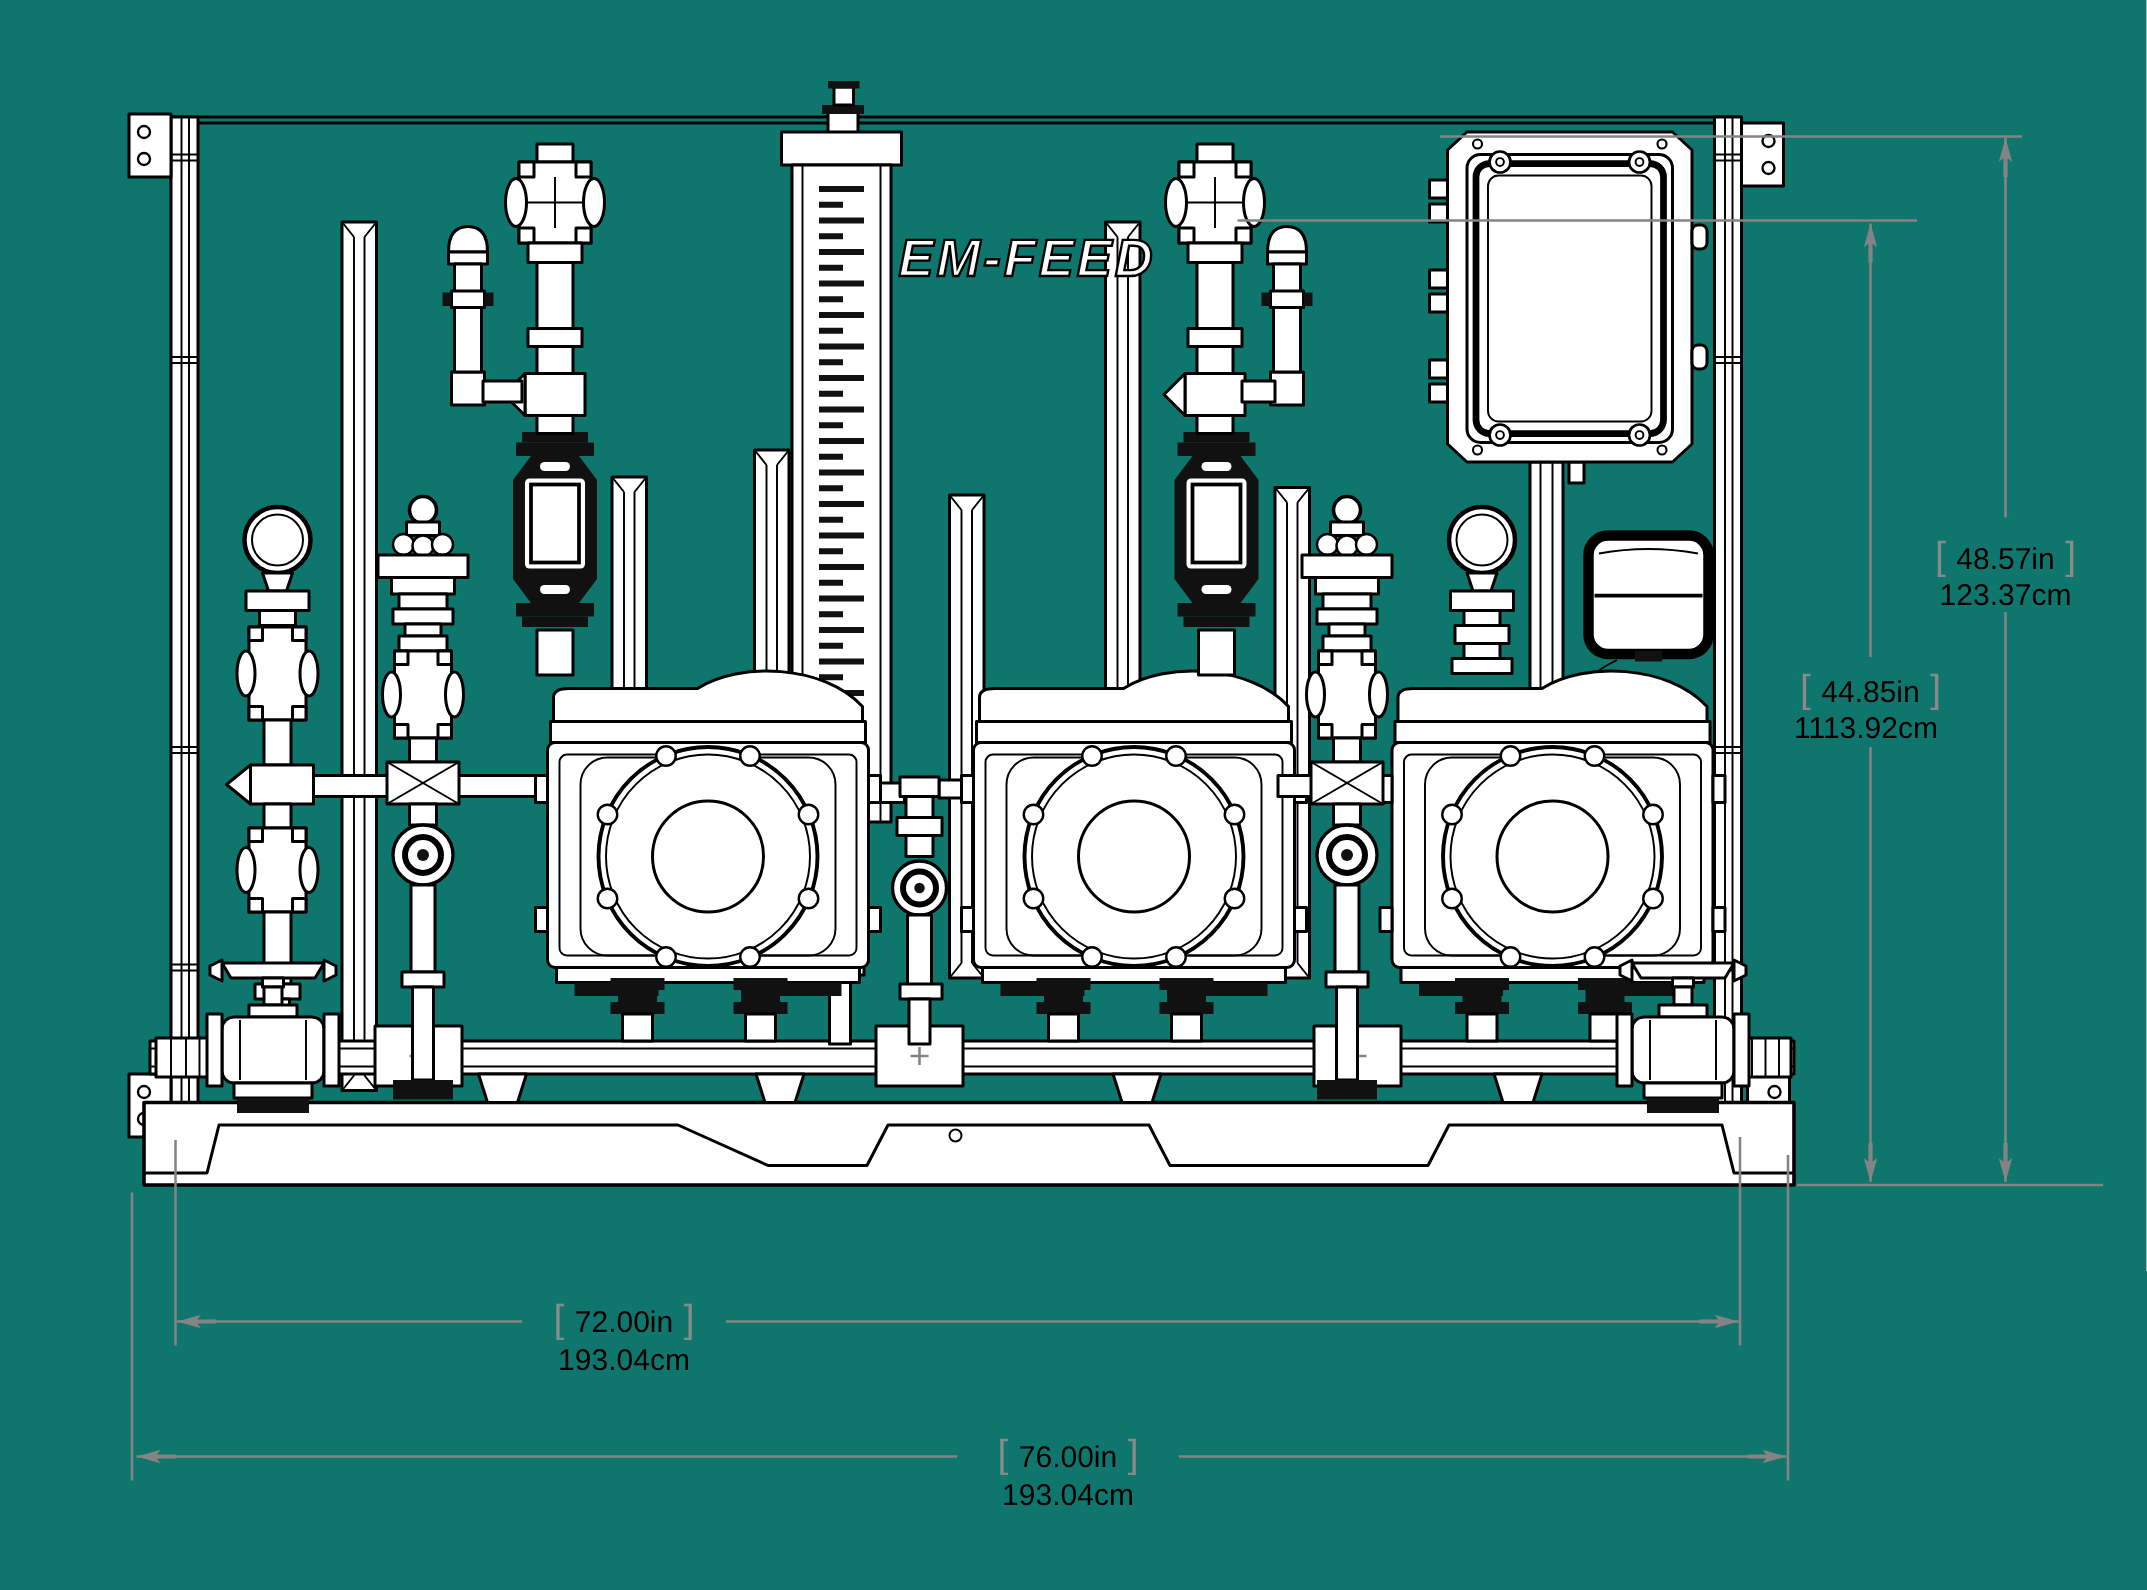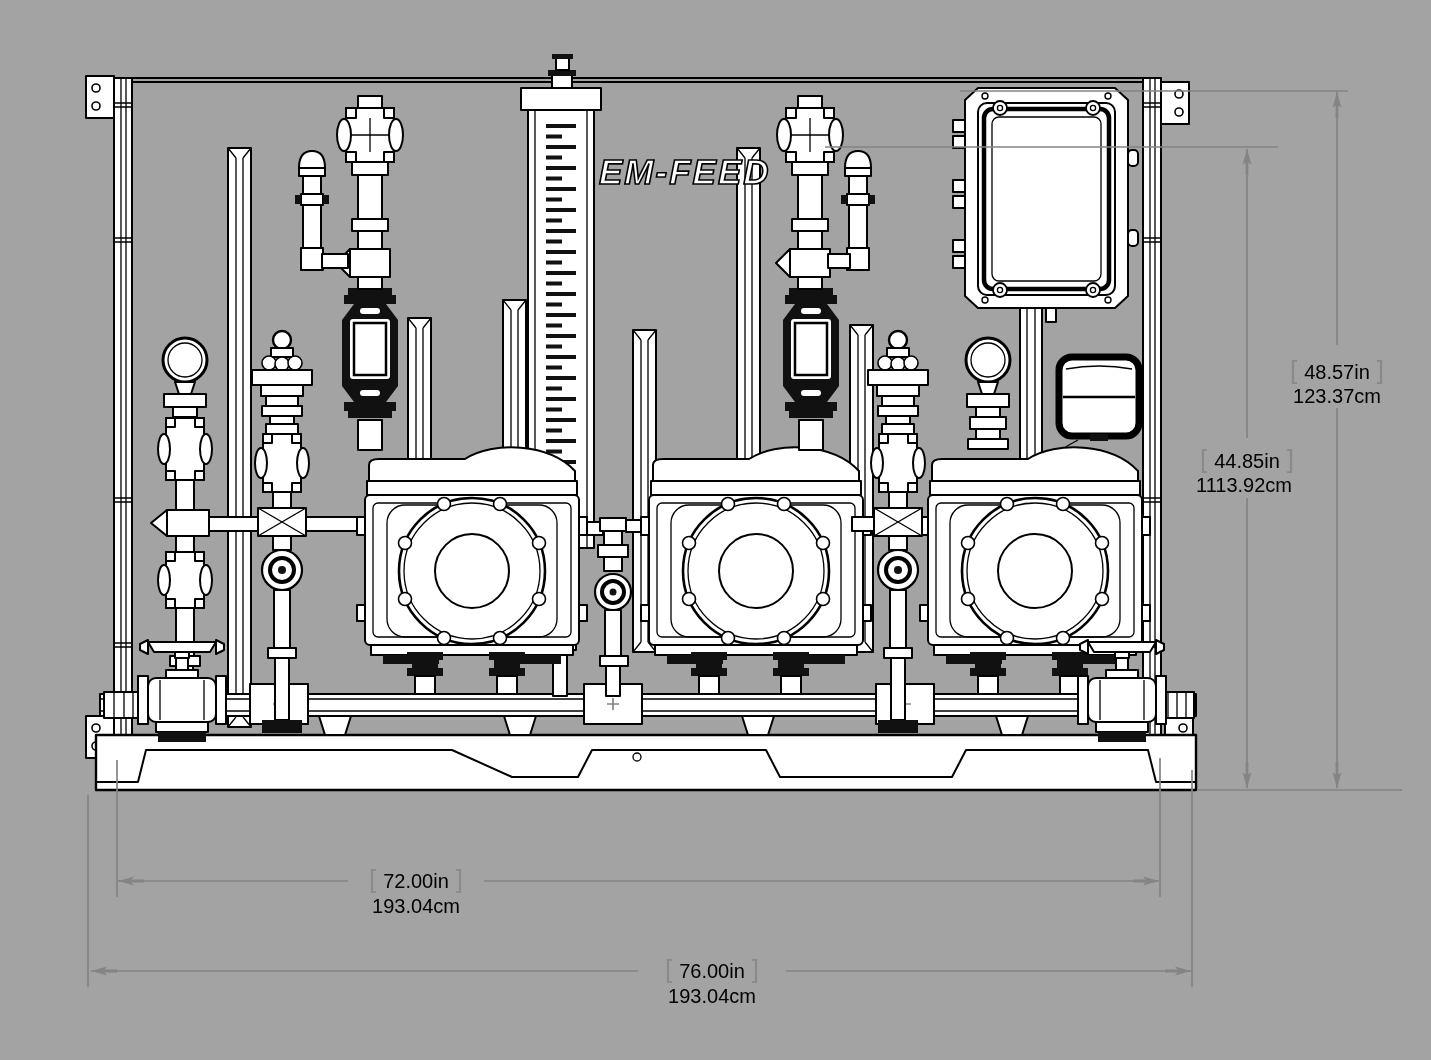--- a/index.html
+++ b/index.html
@@ -1,16 +1,16 @@
 <!DOCTYPE html>
 <html><head>
 <meta charset="utf-8">
 <style>
   html,body{margin:0;padding:0;background:#ffffff;}
-  .stage{position:relative;width:1431px;height:1060px;background:#a3a3a3;overflow:hidden;
+  .stage{position:relative;width:1431px;height:1060px;background:#0f766e;overflow:hidden;
          font-family:"Liberation Sans",sans-serif;}
   svg{position:absolute;left:0;top:0;}
   .o  {fill:#ffffff;stroke:#000000;stroke-width:2;stroke-linejoin:round;}
   .o1 {fill:none;stroke:#000000;stroke-width:1.3;stroke-linejoin:round;}
   .ok {fill:#111111;stroke:none;}
   .dim{stroke:#848484;stroke-width:1.7;fill:none;}
   .dimf{fill:#848484;stroke:none;}
   text.dt{font:20px "Liberation Sans",sans-serif;fill:#000;}
   text.dt .br{fill:#8a8a8a;font-size:26px;}
   text.logo{font:italic bold 35px "Liberation Sans",sans-serif;fill:#ffffff;stroke:#000000;

